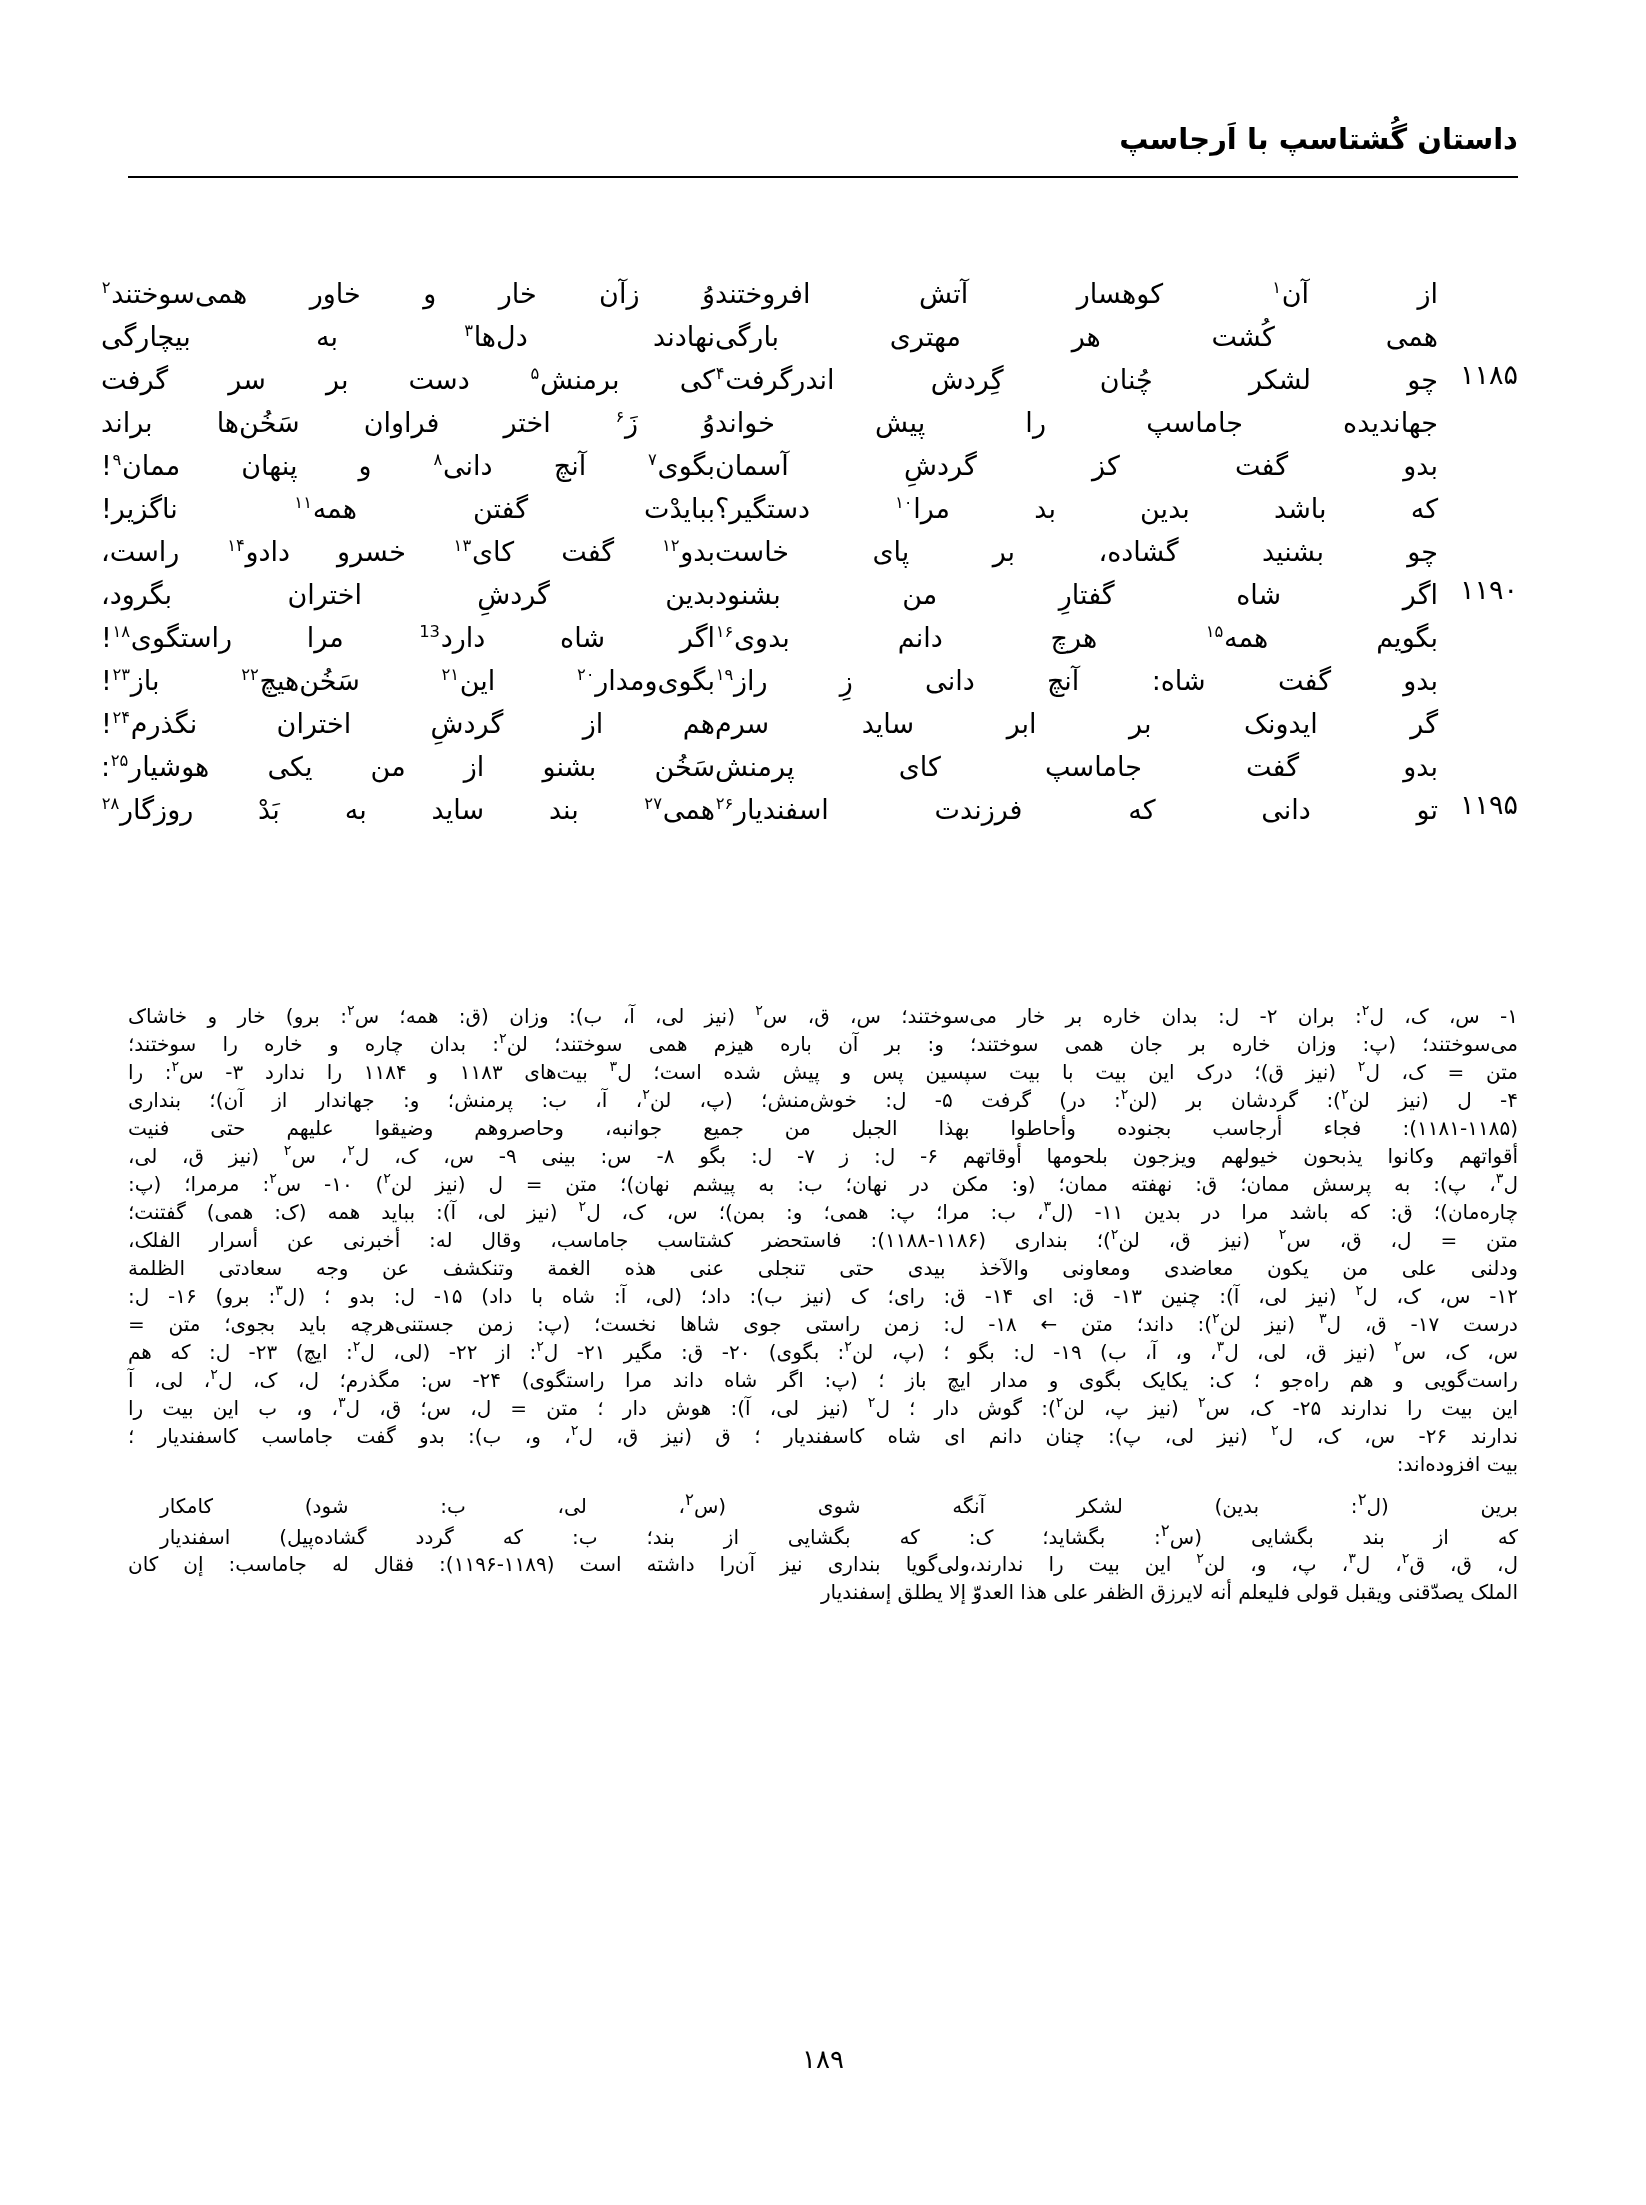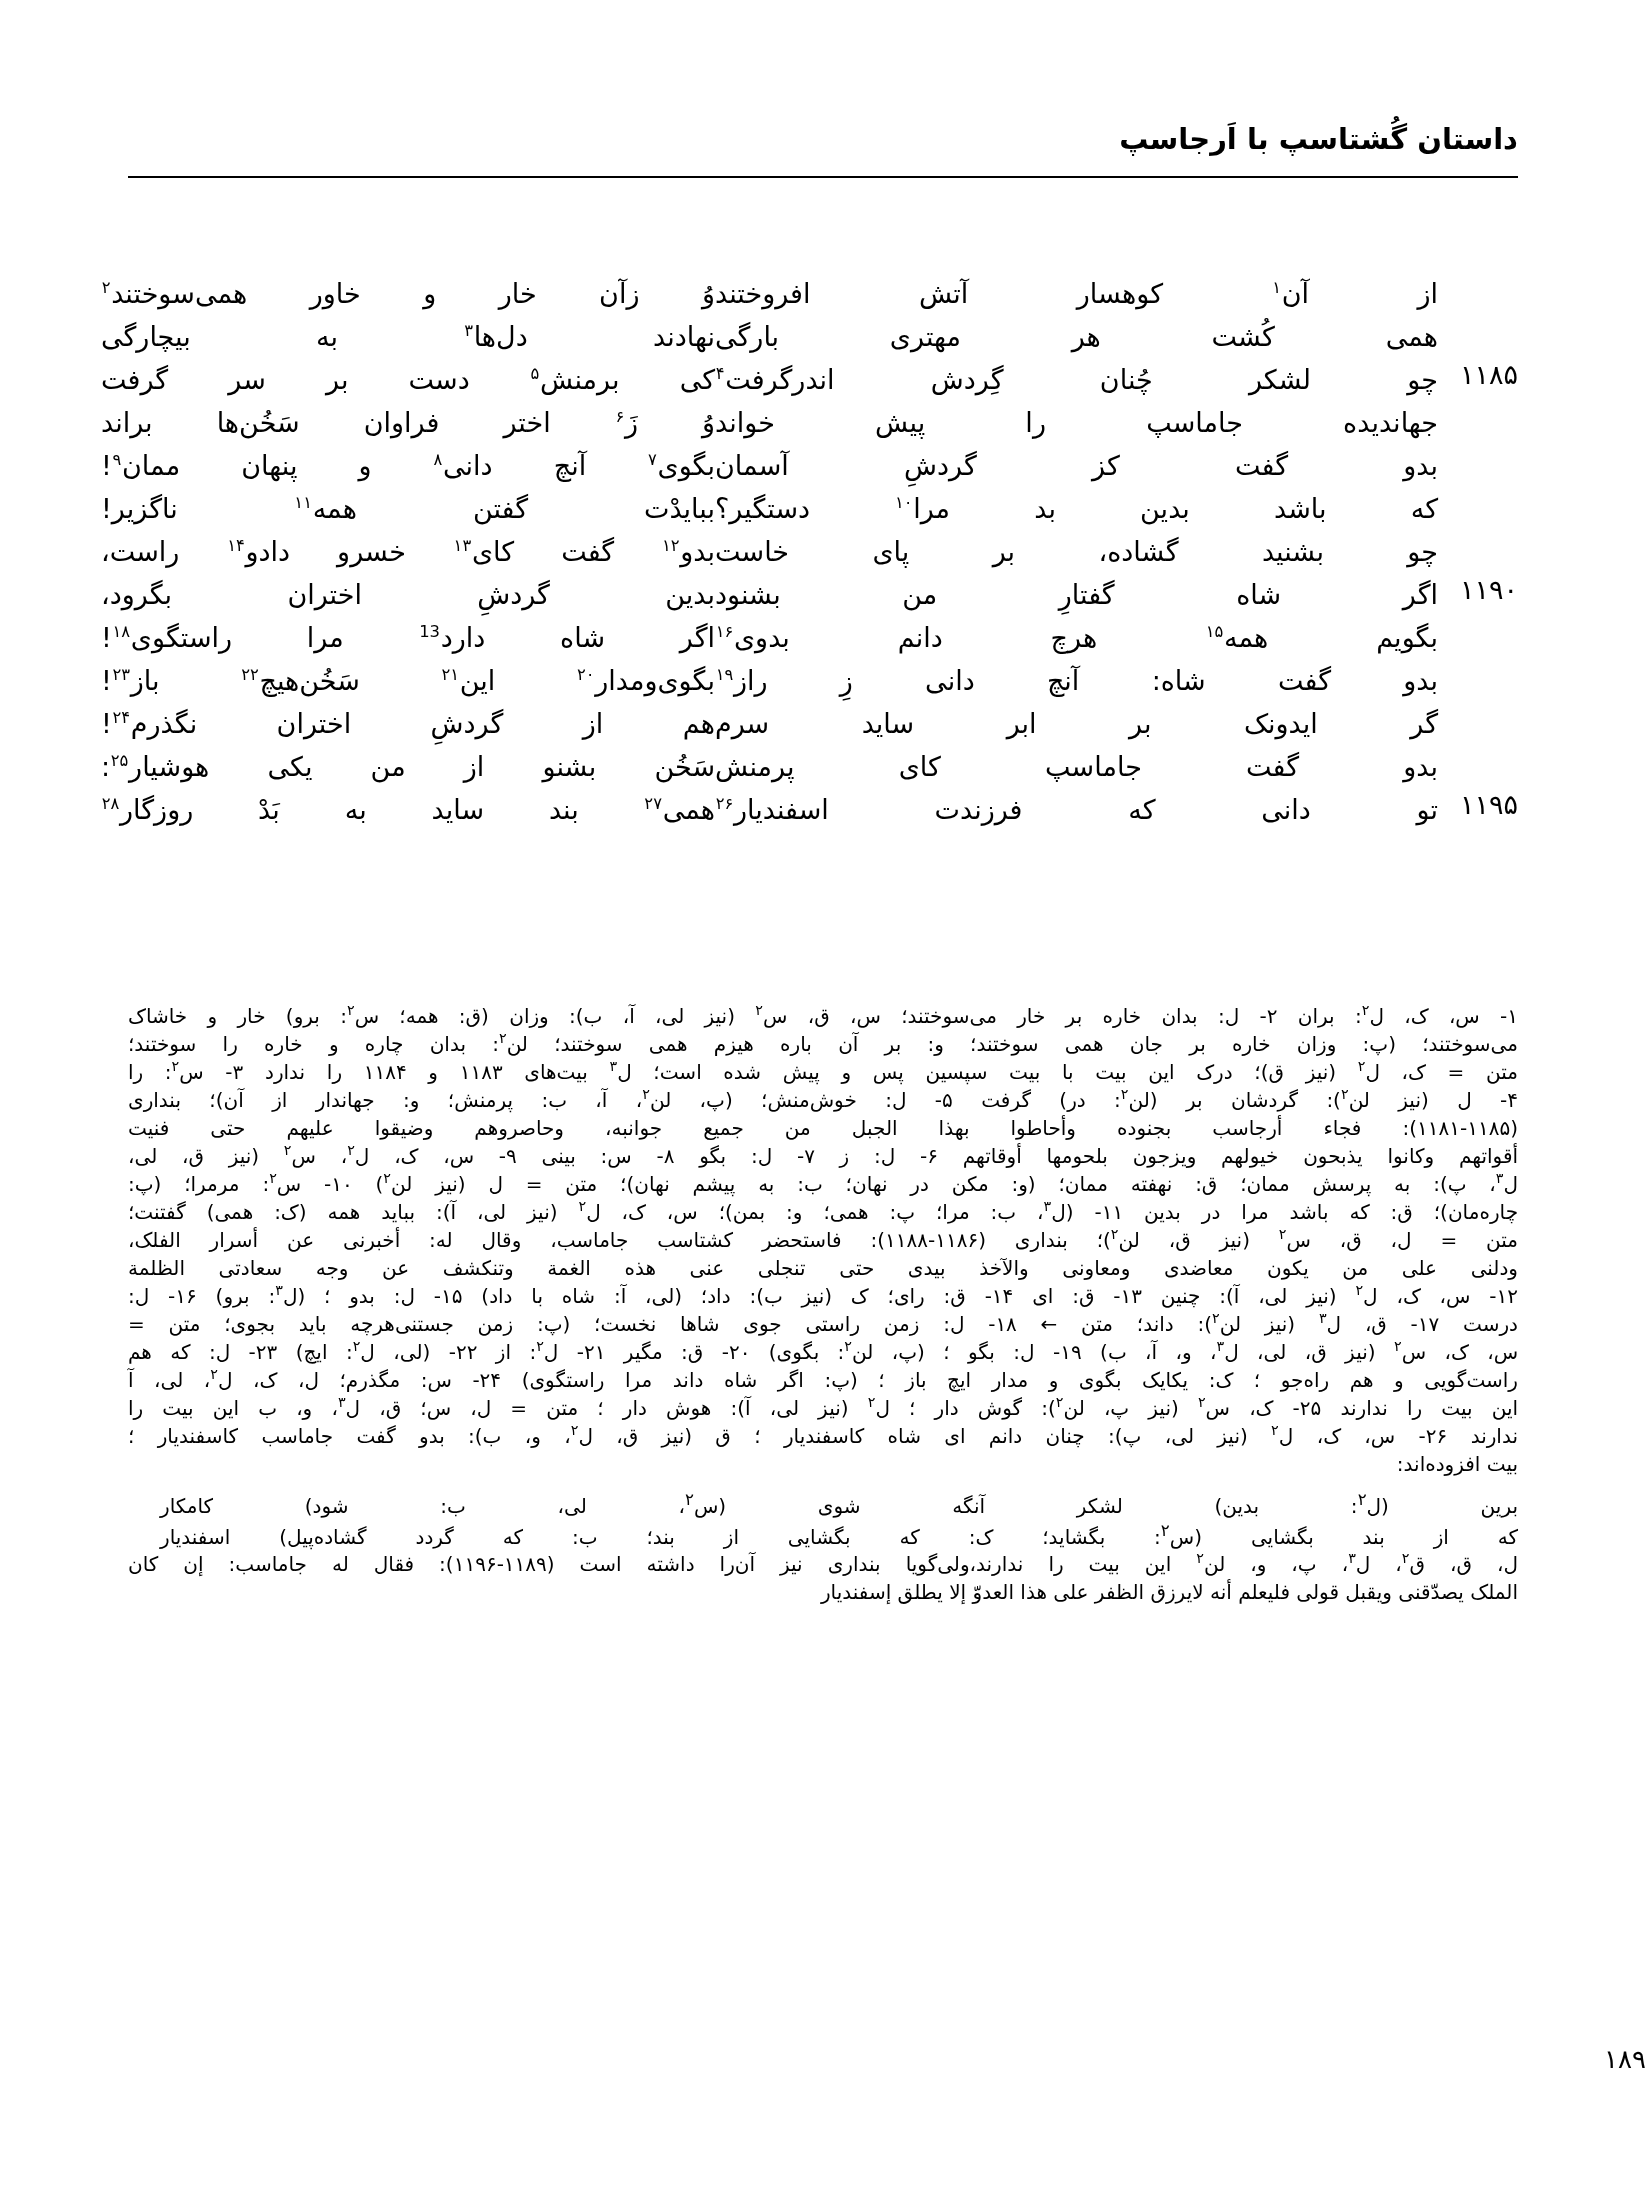--- a/index.html
+++ b/index.html
@@ -154,21 +154,21 @@
   }
   .added-verse.v1 { text-align: right; padding-right: 0; }
   .added-verse.v2 { text-align: center; }
 
   
   .folio {
     position: absolute;
     top: 2044px;
     left: 0;
     right: 0;
-    text-align: right;
+    text-align: center;
     font-size: 26px;
     letter-spacing: 0.7px;
   }
 </style>
 </head>
 <body>
 
 <div class="page">
 
   <div class="header-zone">

